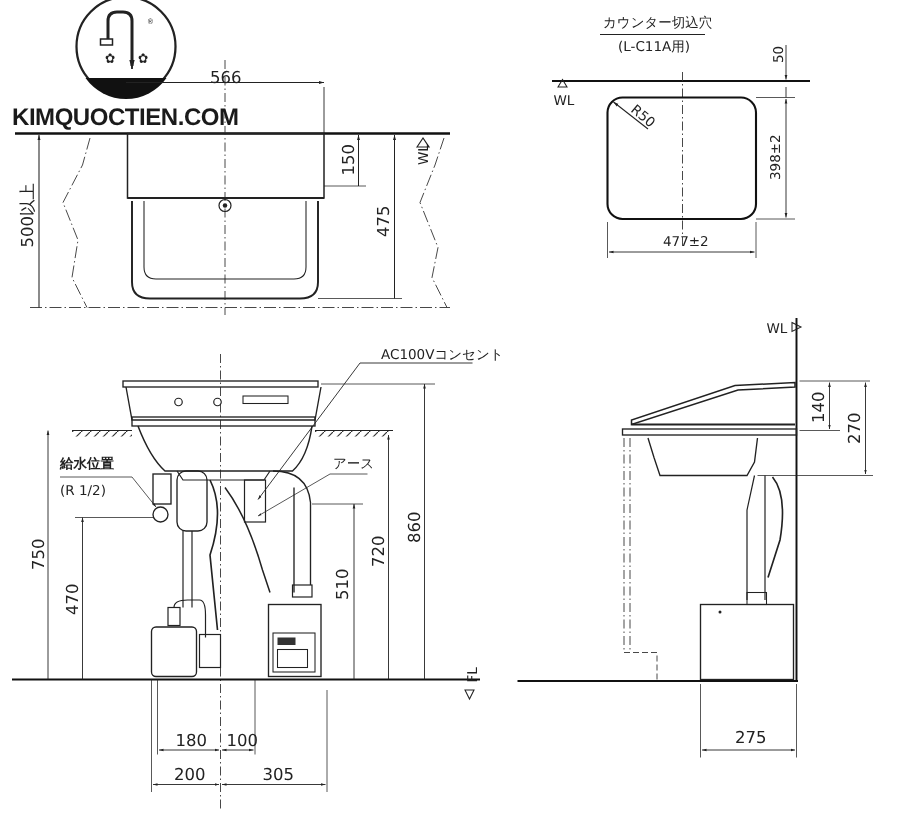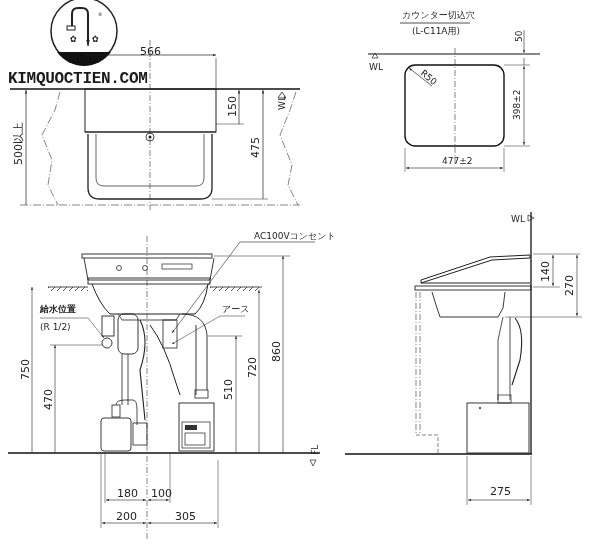--- a/index.html
+++ b/index.html
@@ -1,20 +1,20 @@
 <!DOCTYPE html>
 <html><head>
 <meta charset="utf-8">
 <style>
   html, body { margin: 0; padding: 0; background: #ffffff; }
   body { width: 600px; height: 551px; position: relative; overflow: hidden; font-family: "DejaVu Sans Condensed", "DejaVu Sans", sans-serif; }
   svg { position: absolute; left: 0; top: 0; }
   .dim { font-family: "DejaVu Sans", sans-serif; font-size: 11px; fill: #222; }
   .jp { font-family: "DejaVu Sans", sans-serif; font-size: 9px; fill: #222; }
-  .brand { position: absolute; left: 8px; top: 70px; font-family: Liberation Mono, monospace; font-weight: bold; font-size: 16px; color: #1a1a1a; letter-spacing: -0.3px; }
+  .brand { position: absolute; left: 8px; top: 70px; font-family: Liberation Sans, sans-serif; font-weight: bold; font-size: 16px; color: #1a1a1a; letter-spacing: -0.3px; }
 </style>
 </head>
 <body>
 
 <svg width="600" height="551" viewBox="0 0 600 551" xmlns="http://www.w3.org/2000/svg">
   <defs>
     <marker id="arr" viewBox="0 0 10 10" refX="10" refY="5" markerWidth="5" markerHeight="5" orient="auto-start-reverse">
       <path d="M0,2 L10,5 L0,8 z" fill="#222"></path>
     </marker>
     <pattern id="hatch" width="6" height="6" patternUnits="userSpaceOnUse">

